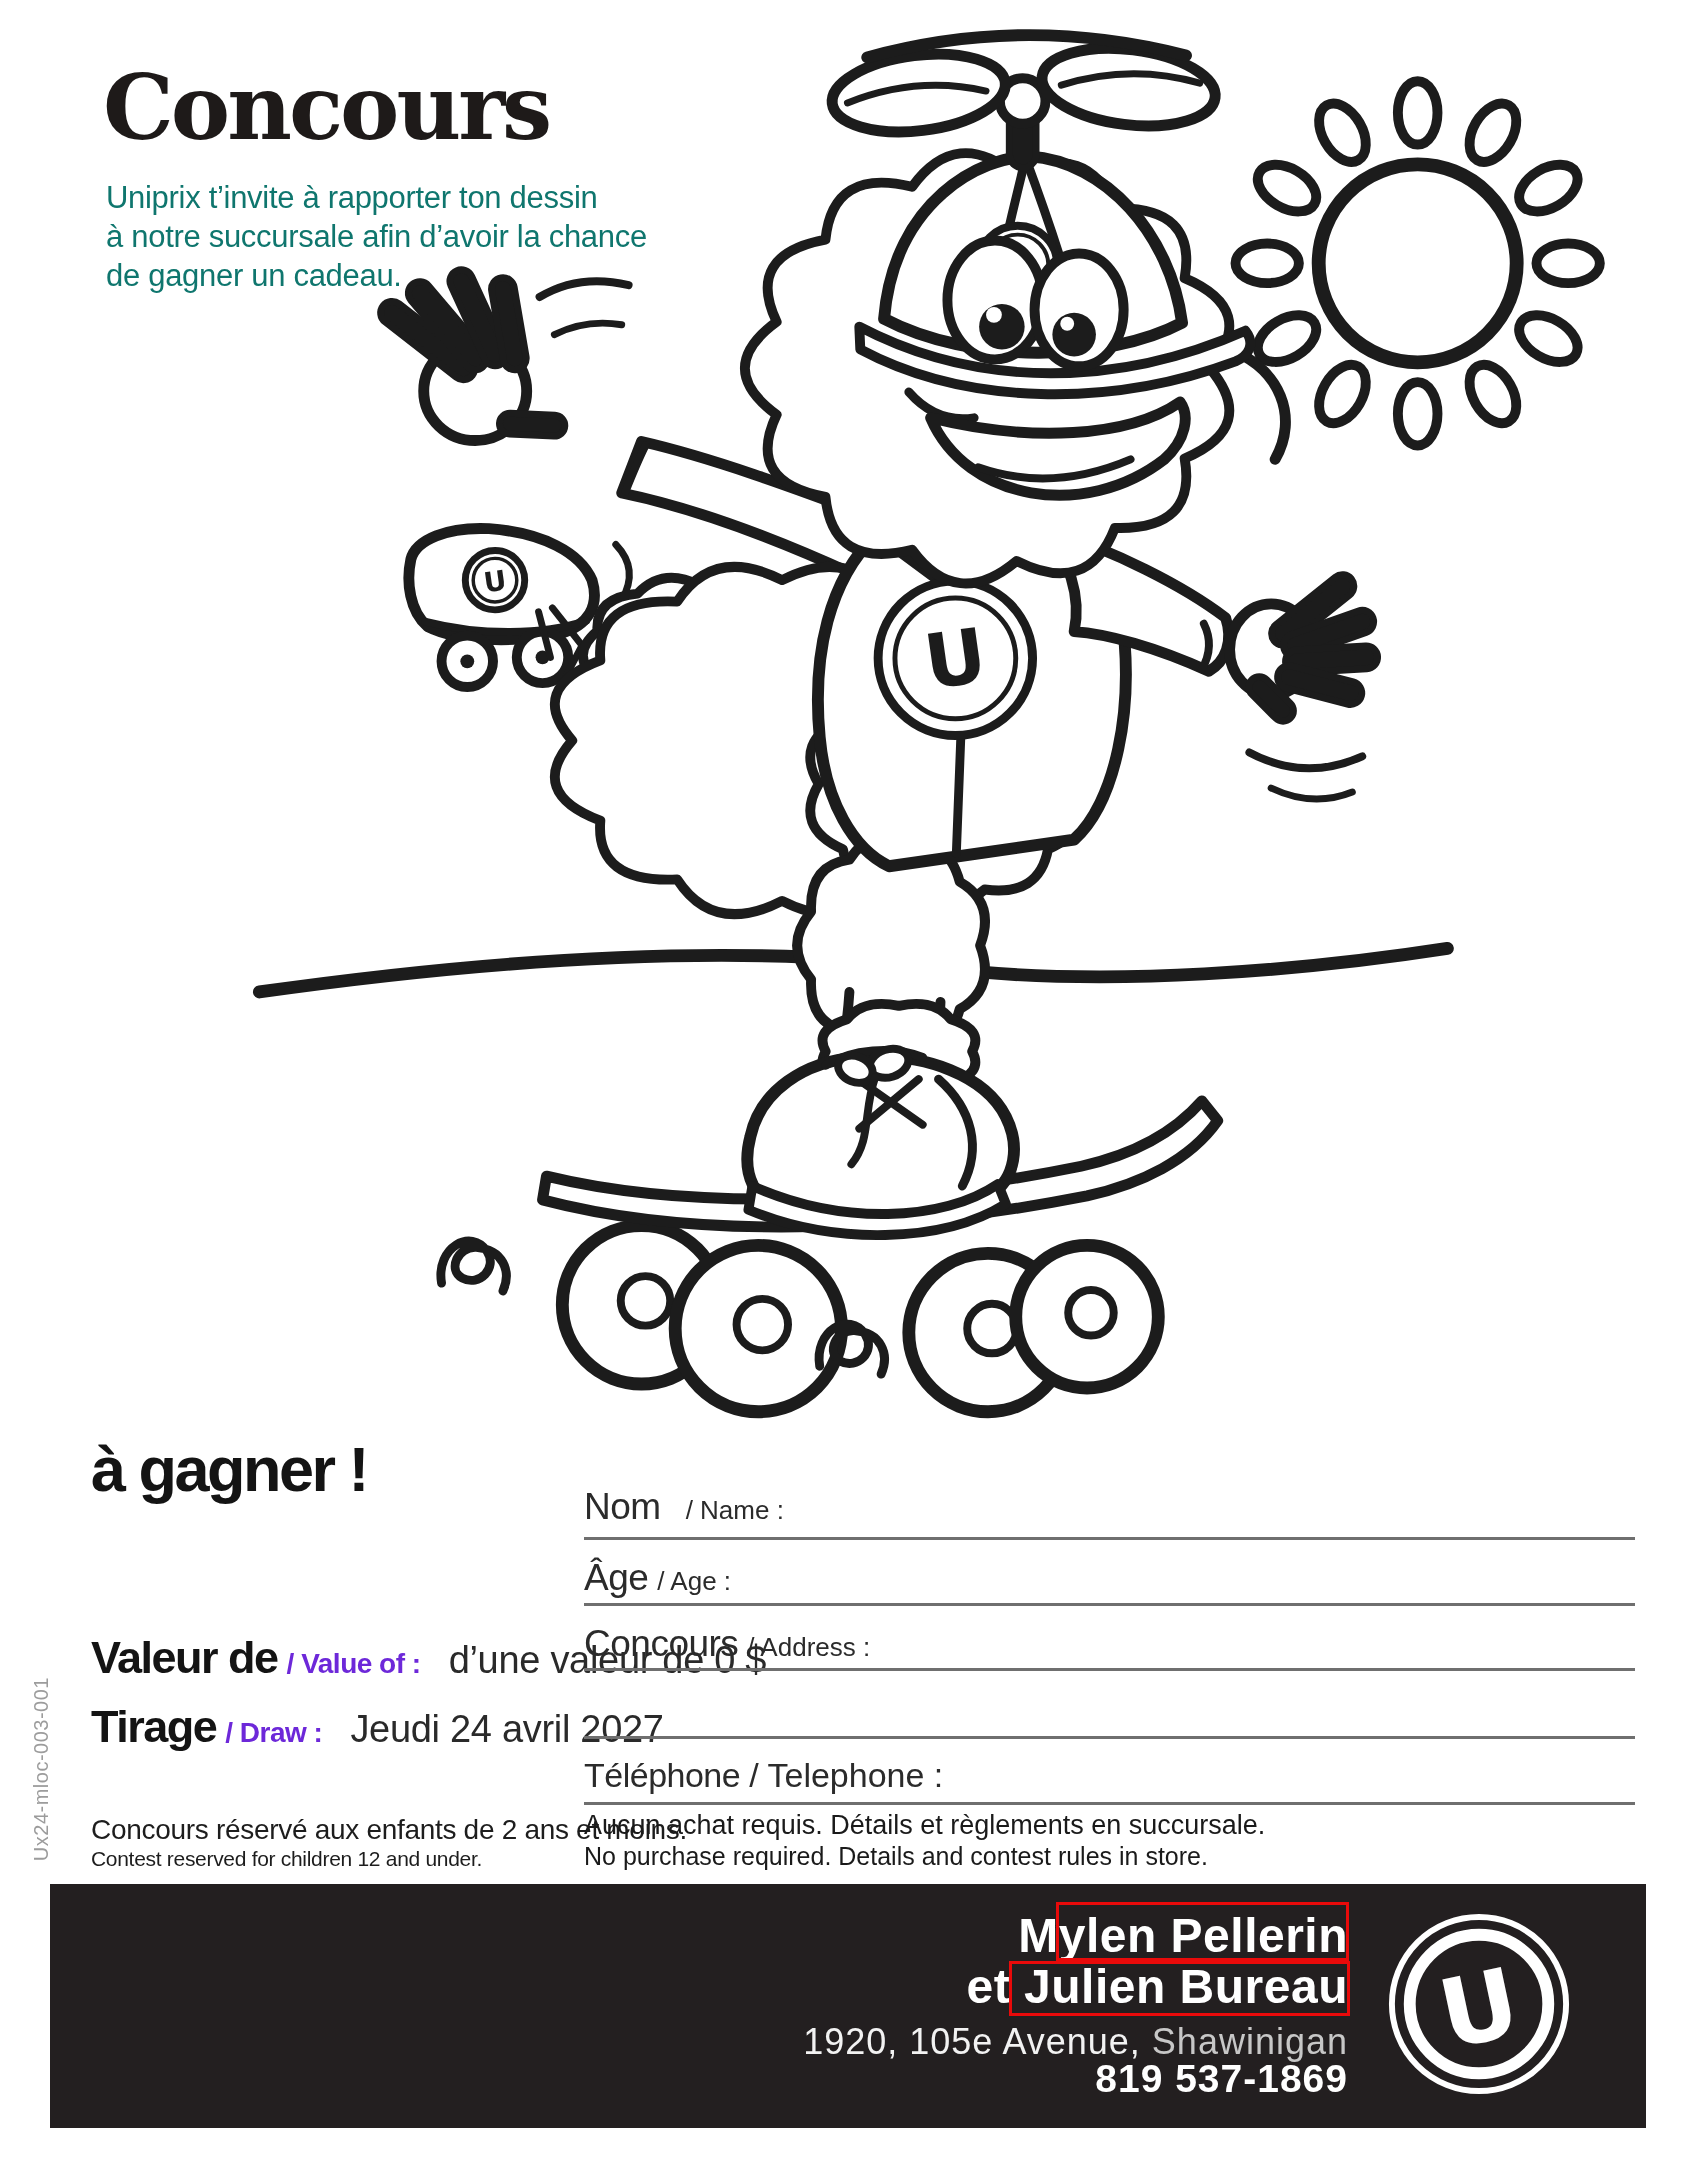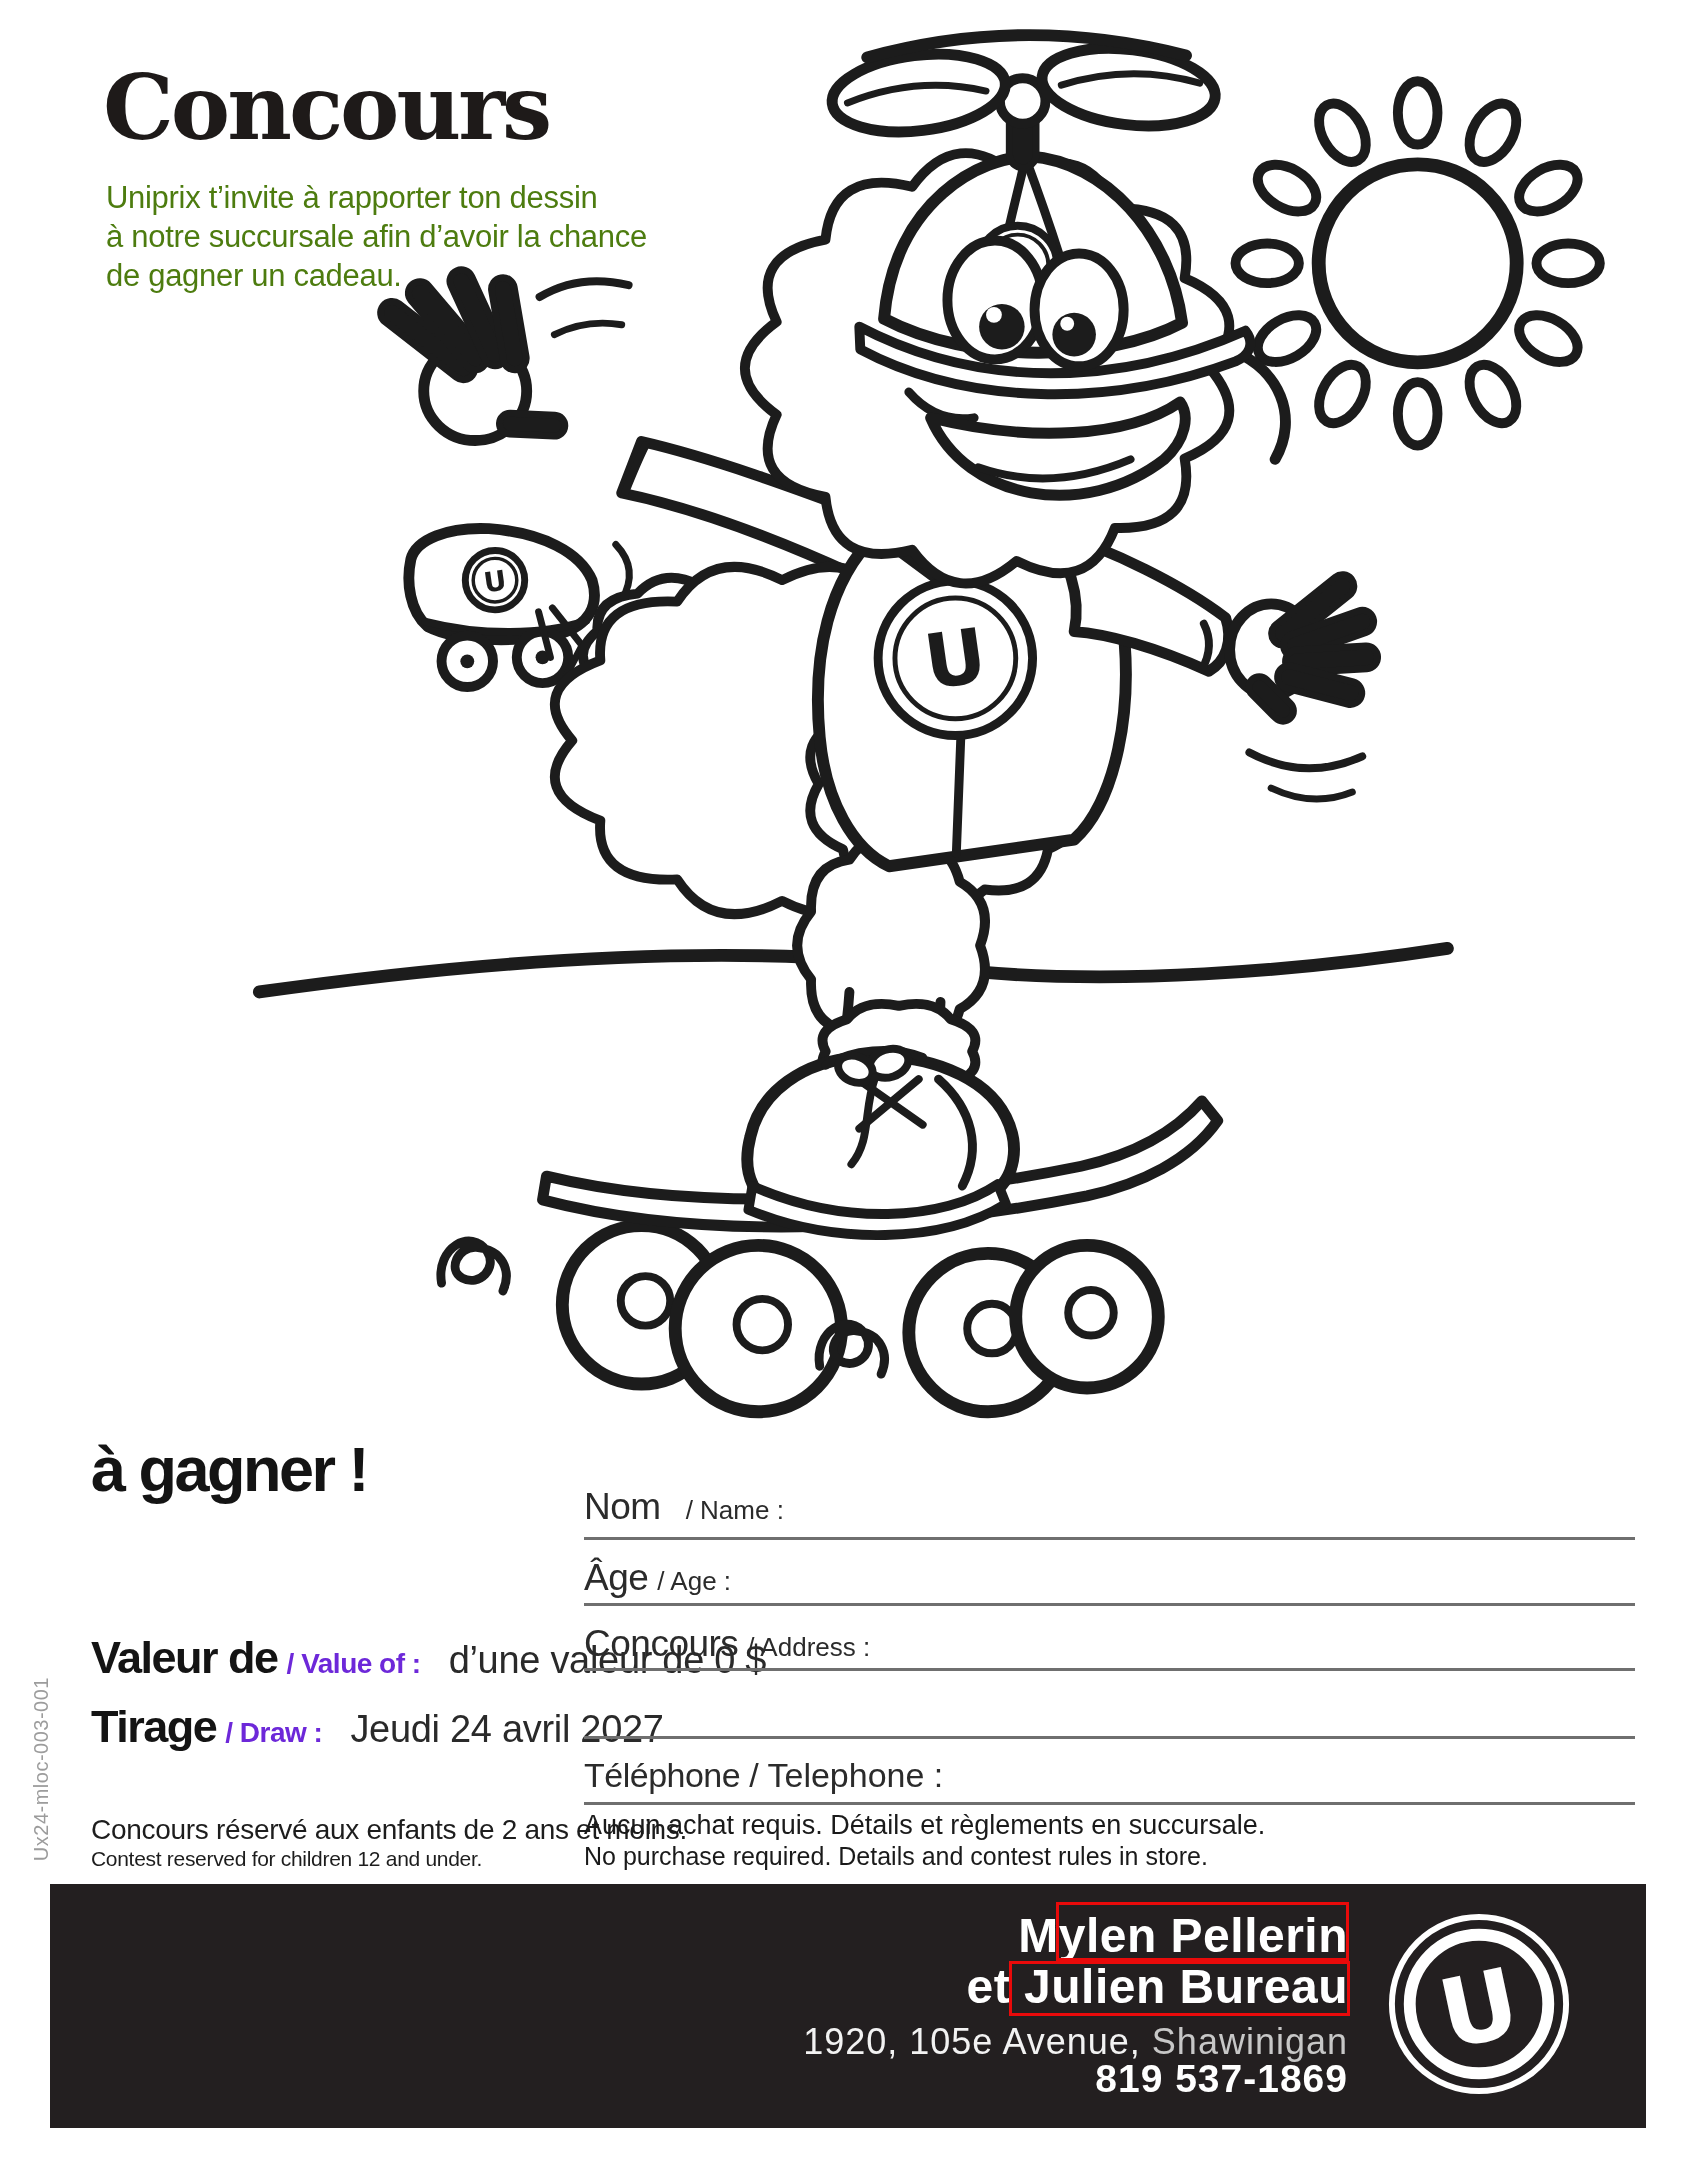--- a/index.html
+++ b/index.html
@@ -4,21 +4,21 @@
 <style>
   html,body{margin:0;padding:0;background:#e8e8e8;}
   #page{position:relative;width:1683px;height:2178px;background:#ffffff;
         font-family:"Liberation Sans",sans-serif;color:#1b1b1b;overflow:hidden;}
   #page *{box-sizing:border-box;}
 
   
   .title{position:absolute;left:103px;top:61px;font-family:"DejaVu Serif",serif;
          font-weight:bold;font-size:89px;letter-spacing:-3px;color:#1e1a19;line-height:1.05;}
   .intro{position:absolute;left:106px;top:178px;font-size:31px;line-height:39px;
-         color:#4d7c0f;letter-spacing:-0.3px;}
+         color:#0f766e;letter-spacing:-0.3px;}
 
   
   .illus{position:absolute;left:0;top:0;pointer-events:none;}
   .illus path,.illus circle,.illus ellipse,.illus line{vector-effect:none;}
   .outl{stroke:#1c1c1c;fill:none;}
   .wfill{stroke:#1c1c1c;fill:#ffffff;}
   .badge-letter{font-family:"DejaVu Sans",sans-serif;font-weight:bold;fill:#1c1c1c;
                 text-anchor:middle;}
   .badge-outline-text{font-family:"DejaVu Sans",sans-serif;font-weight:bold;fill:#ffffff;
                 stroke:#1c1c1c;stroke-width:2.4px;paint-order:stroke;text-anchor:middle;}

